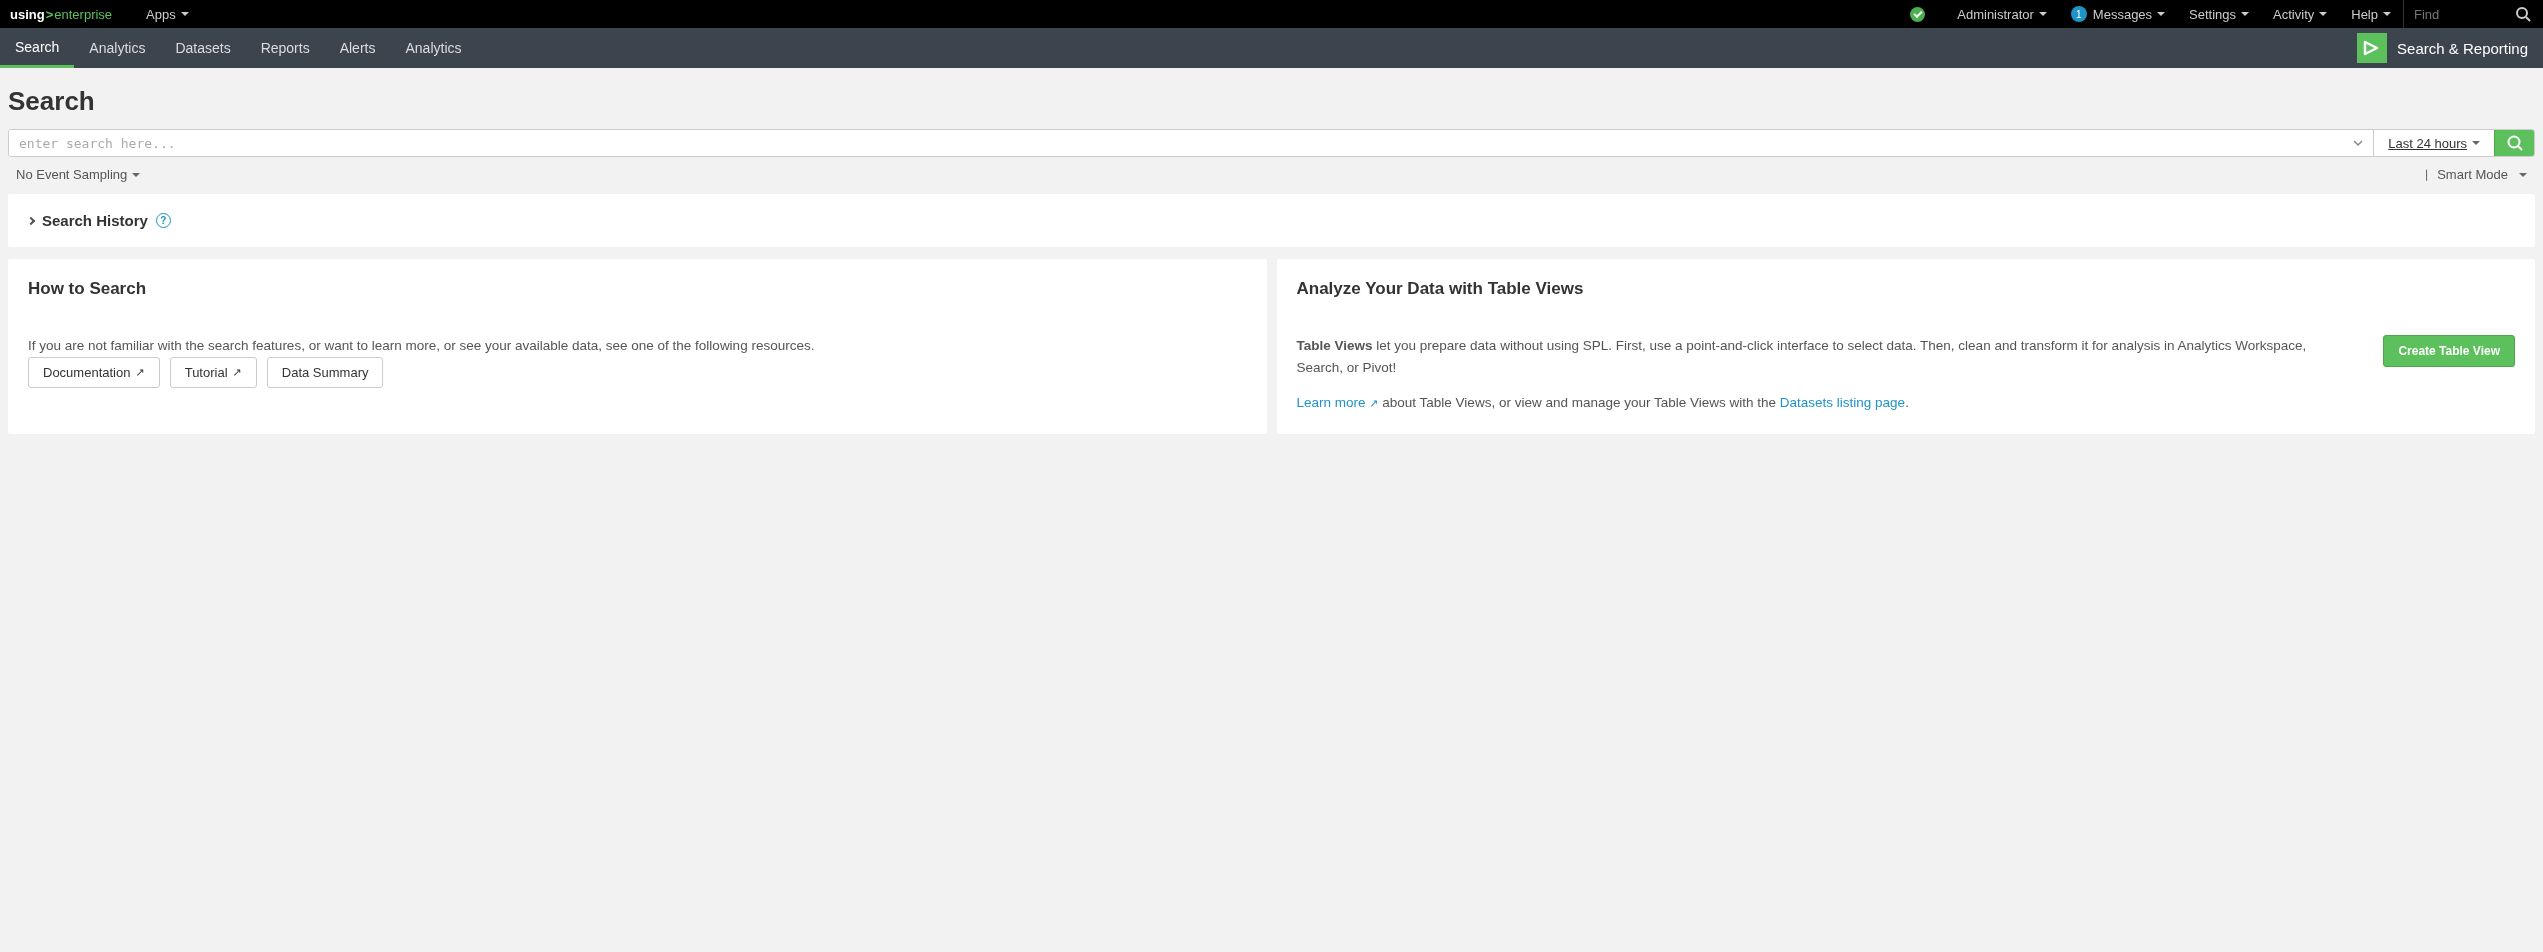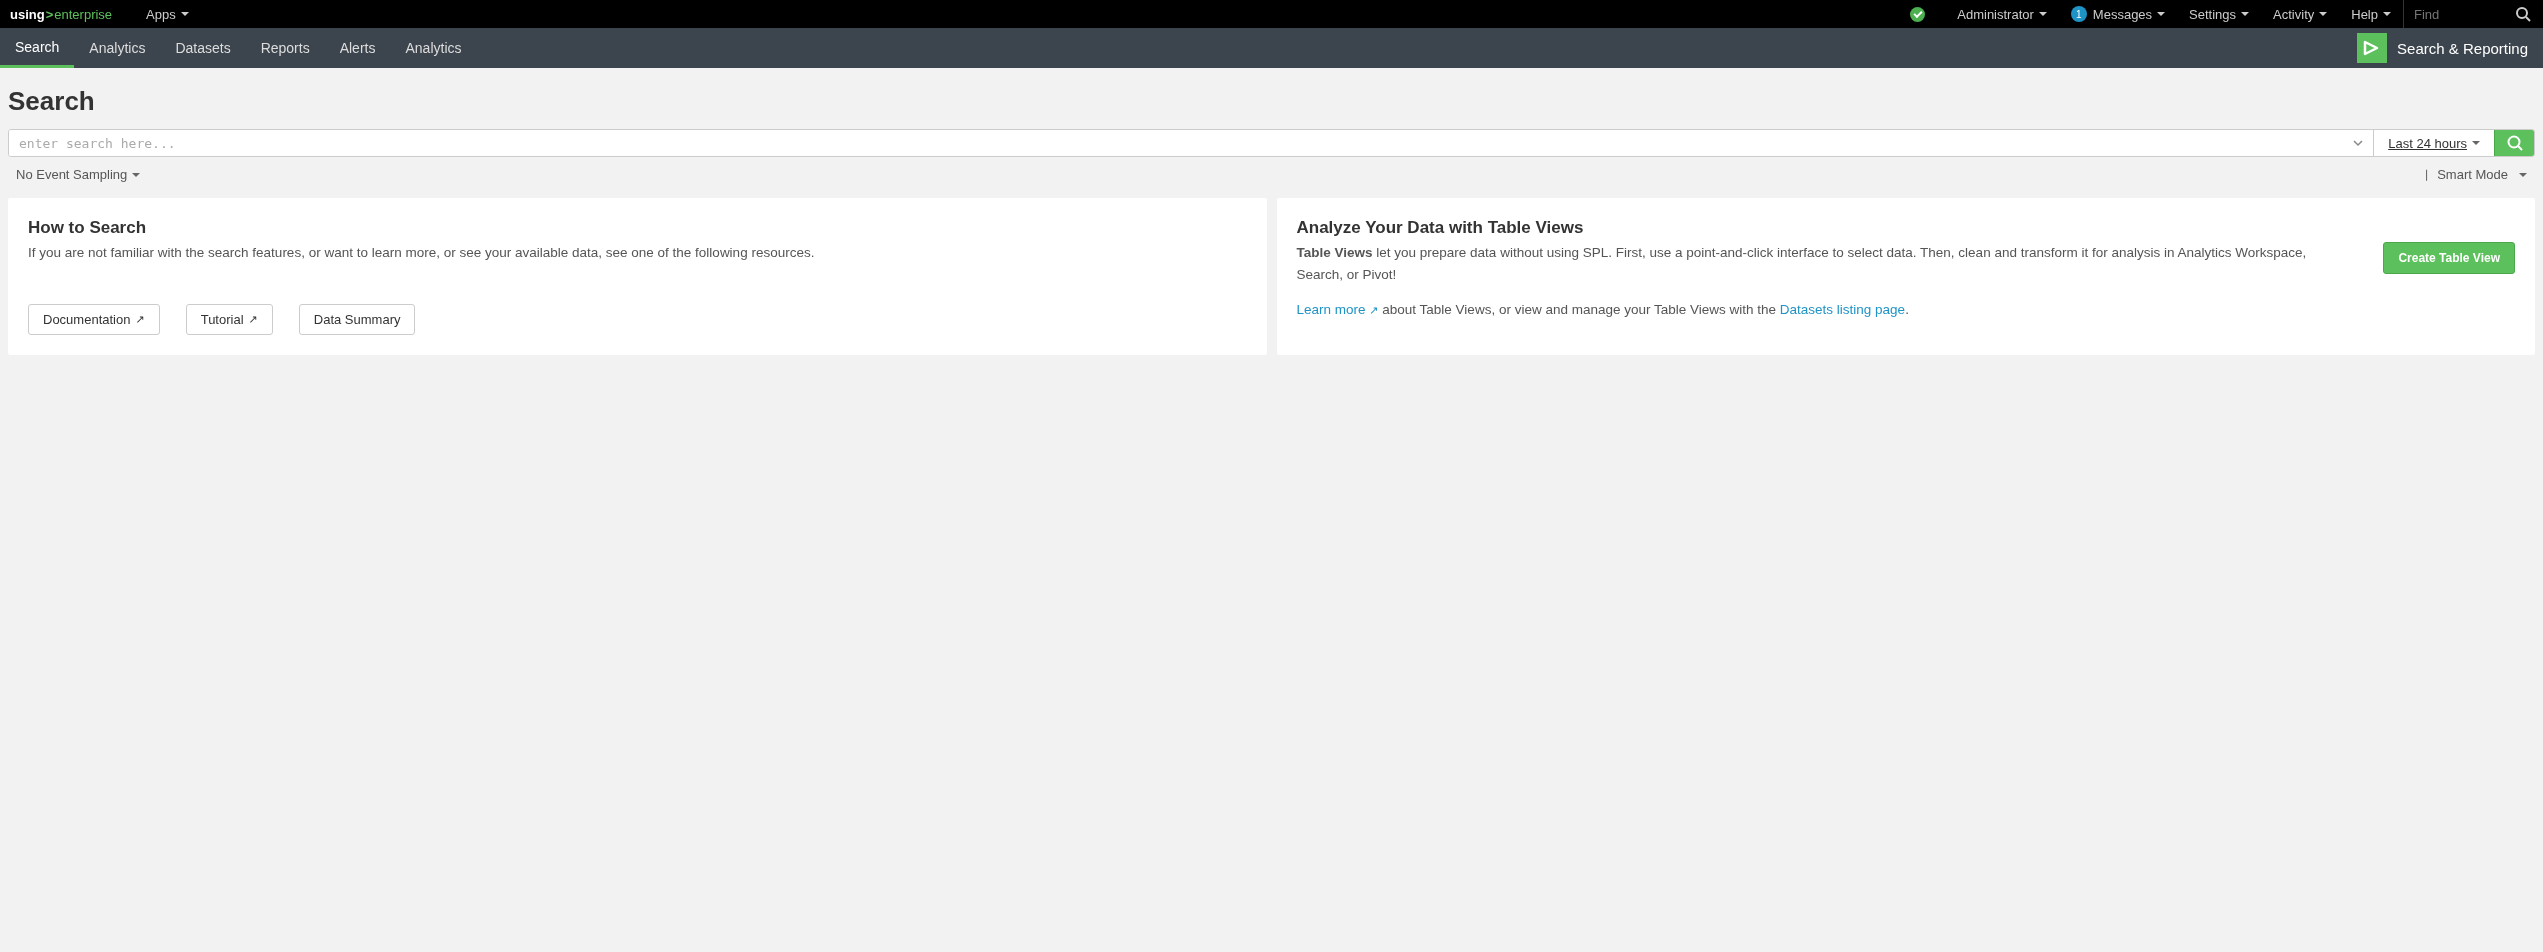--- a/index.html
+++ b/index.html
@@ -242,31 +242,30 @@
   .card {
     background: #fff;
     flex: 1;
     padding: 20px;
     border-radius: 2px;
   }
   .card h3 {
     font-size: 17px;
     font-weight: 600;
     color: #333;
-    margin-bottom: 4px;
+    margin-bottom: 36px;
   }
   .card p {
     font-size: 13.5px;
     color: #555;
     line-height: 1.6;
   }
   .button-row {
     display: flex;
-    gap: 26px;
-    margin-top: 40px;
+    gap: 10px;
   }
   .btn {
     background: #fff;
     border: 1px solid #ccc;
     border-radius: 3px;
     padding: 7px 14px;
     font-size: 13px;
     color: #333;
     cursor: pointer;
     display: flex;
@@ -401,20 +400,27 @@
       <span class="caret" style="color:#666"></span>
     </div>
     <div class="spacer"></div>
     <div class="right-item">
       <span class="bulb-icon">❘</span>
       <span>Smart Mode</span>
       <span class="caret" style="color:#666"></span>
     </div>
   </div>
 
+  <div class="panel">
+    <div class="history-header">
+      <span class="chev-right"></span>
+      <span>Search History</span>
+      <span class="help-circle">?</span>
+    </div>
+  </div>
 
   <div class="columns">
     <div class="card">
       <h3>How to Search</h3>
       <p>If you are not familiar with the search features, or want to learn more, or see your available data, see one of the following resources.</p>
       <div class="button-row">
         <button class="btn">
           <span>Documentation</span>
           <span class="ext-icon">↗</span>
         </button>

